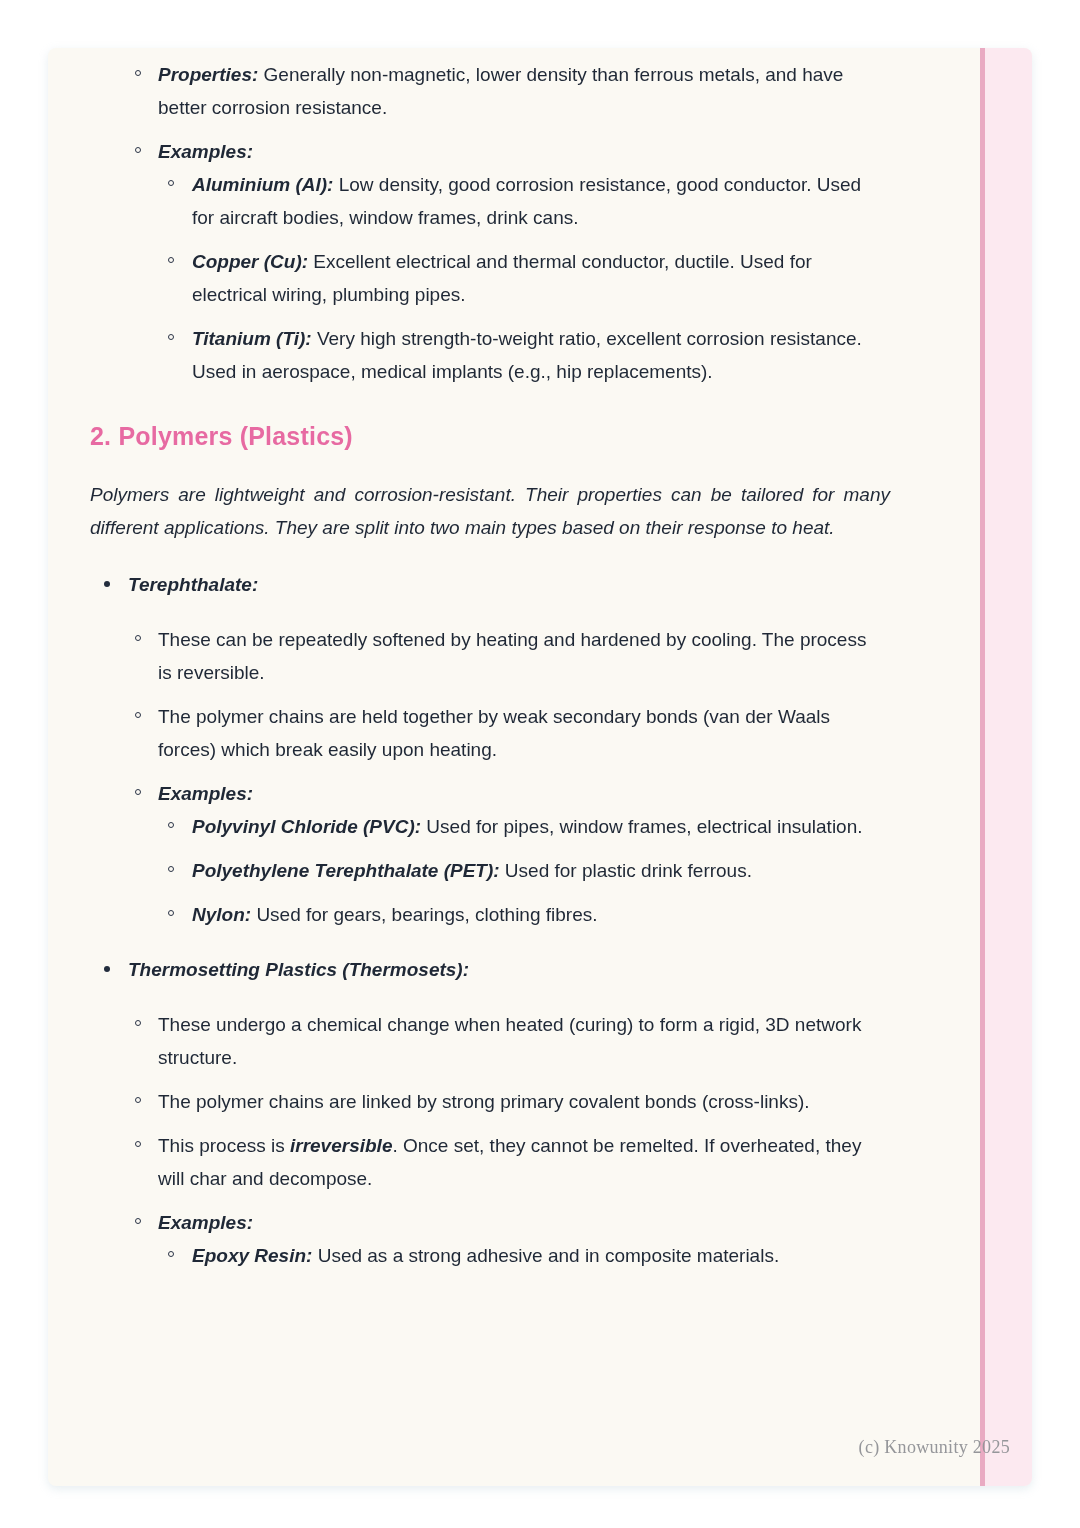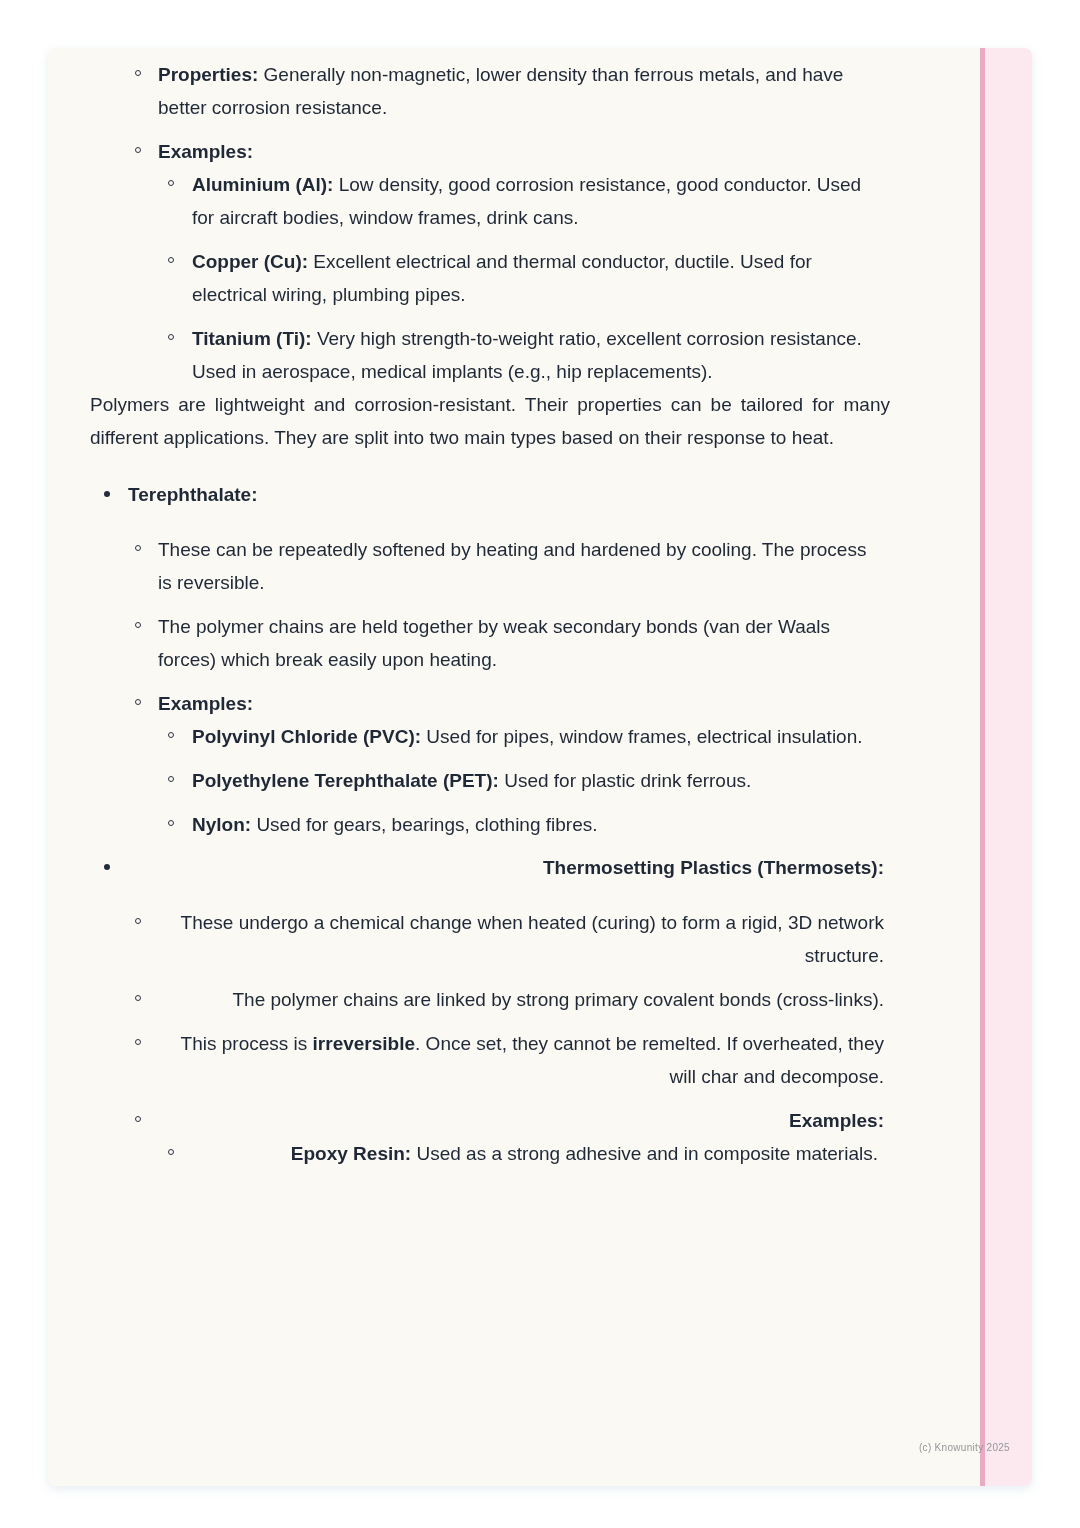--- a/index.html
+++ b/index.html
@@ -28,47 +28,47 @@
   }
   .accent-line{
     position:absolute;left:0;top:0;bottom:0;width:5px;
     background:var(--bar-dark);
   }
   .content{
     position:relative;z-index:1;
     padding:10px 142px 0 42px;
     font-size:19px;line-height:33px;
   }
-  b{font-weight:700;}
+  b{font-weight:700;font-style:italic;}
   .row{position:relative;}
   .mt{margin-top:11px;}
   .b1{padding-left:38px;}
   .b1>.dot{left:14px;}
   .b2{padding-left:68px;}
   .b2>.dot{left:45px;}
   .b3{padding-left:34px;}
   .b3>.dot{left:10px;}
   .dot{
     position:absolute;top:12px;width:6px;height:6px;border-radius:50%;
   }
   .hollow{border:1.6px solid #2c3547;background:transparent;}
   .solid{background:#232d3d;top:13px;}
   .txt{display:block;}
   .txt{padding-right:6px;}
   h2{
     margin:32px 0 26px;font-size:25px;line-height:32px;
     color:var(--heading);font-weight:700;letter-spacing:0.2px;
   }
-  .intro{margin:0 0 24px;text-align:justify;}
-  .group + .group{margin-top:10px;text-align:right;}
+  .intro{margin:0 0 24px;text-align:justify;font-style:italic;}
+  .group + .group{margin-top:22px;}
   .sublist{margin-top:22px;}
   .l3{margin-top:0;}
   .footer{
     position:absolute;right:22px;bottom:30px;z-index:2;
-    font-size:10px;line-height:17px;color:var(--footer);letter-spacing:0.3px;
+    font-size:18px;line-height:17px;color:var(--footer);letter-spacing:0.3px;font-family:Liberation Serif, serif;
   }
 </style>
 </head>
 <body>
 
 <div class="card">
 
   <div class="accent">
     <div class="accent-line"></div>
   </div>
@@ -97,20 +97,21 @@
             <div class="row b3 mt">
               <span class="dot hollow"></span>
               <div class="txt"><b>Titanium (Ti):</b><span> Very high strength-to-weight ratio, excellent corrosion resistance. Used in aerospace, medical implants (e.g., hip replacements).</span></div>
             </div>
           </div>
         </div>
       </div>
 
     </div>
 
+    <h2>2. Polymers (Plastics)</h2>
 
     <p class="intro">Polymers are lightweight and corrosion-resistant. Their properties can be tailored for many different applications. They are split into two main types based on their response to heat.</p>
 
     <div class="group">
       <div class="row b1">
         <span class="dot solid"></span>
         <div class="txt"><b>Terephthalate:</b></div>
       </div>
       <div class="sublist">
         <div class="row b2">

